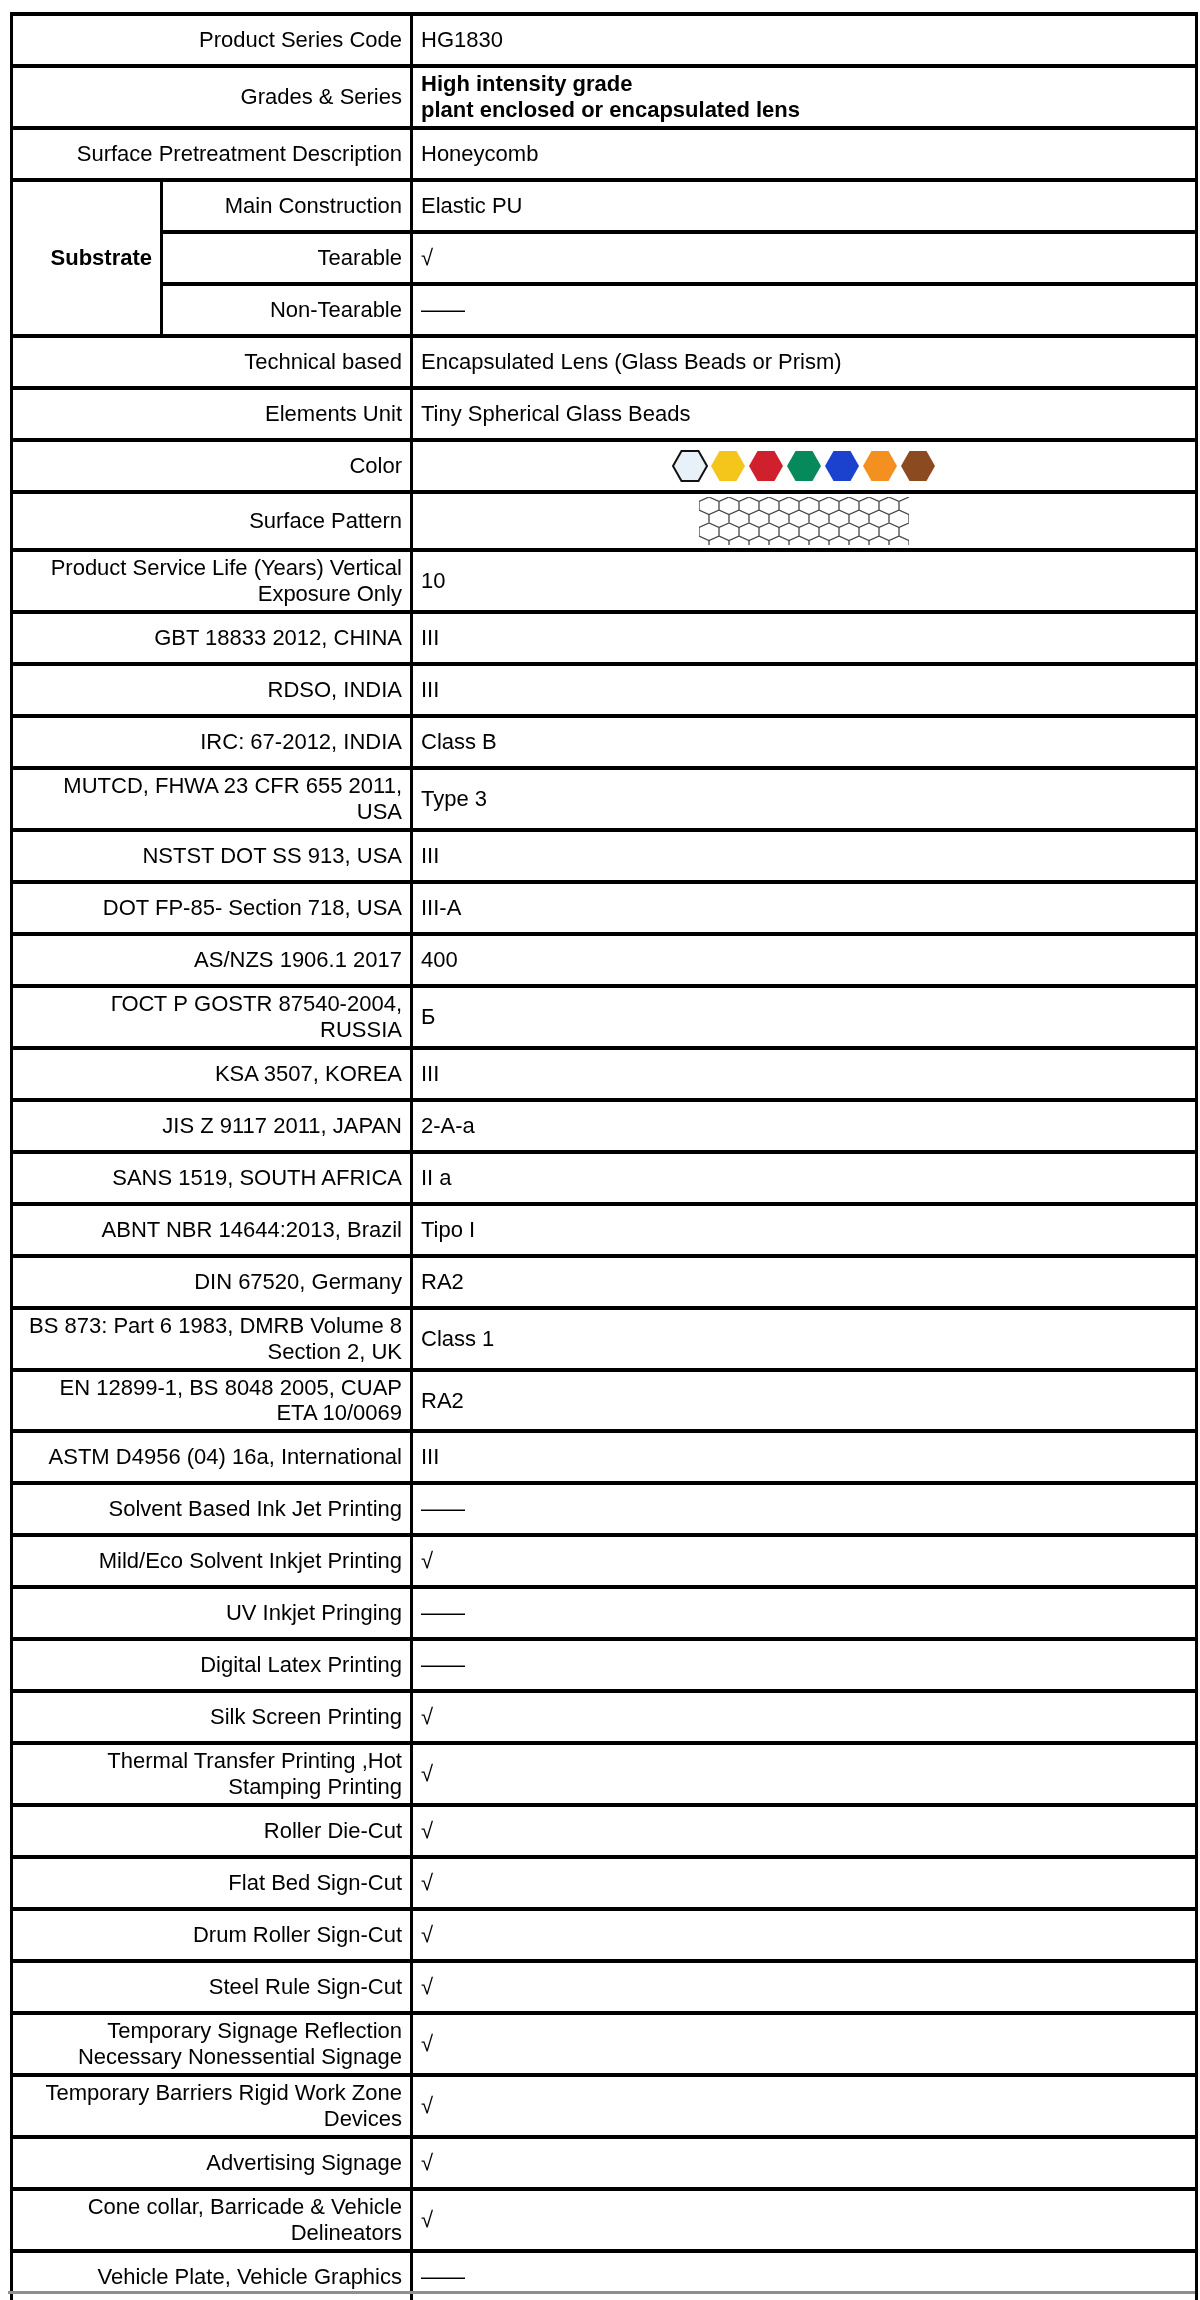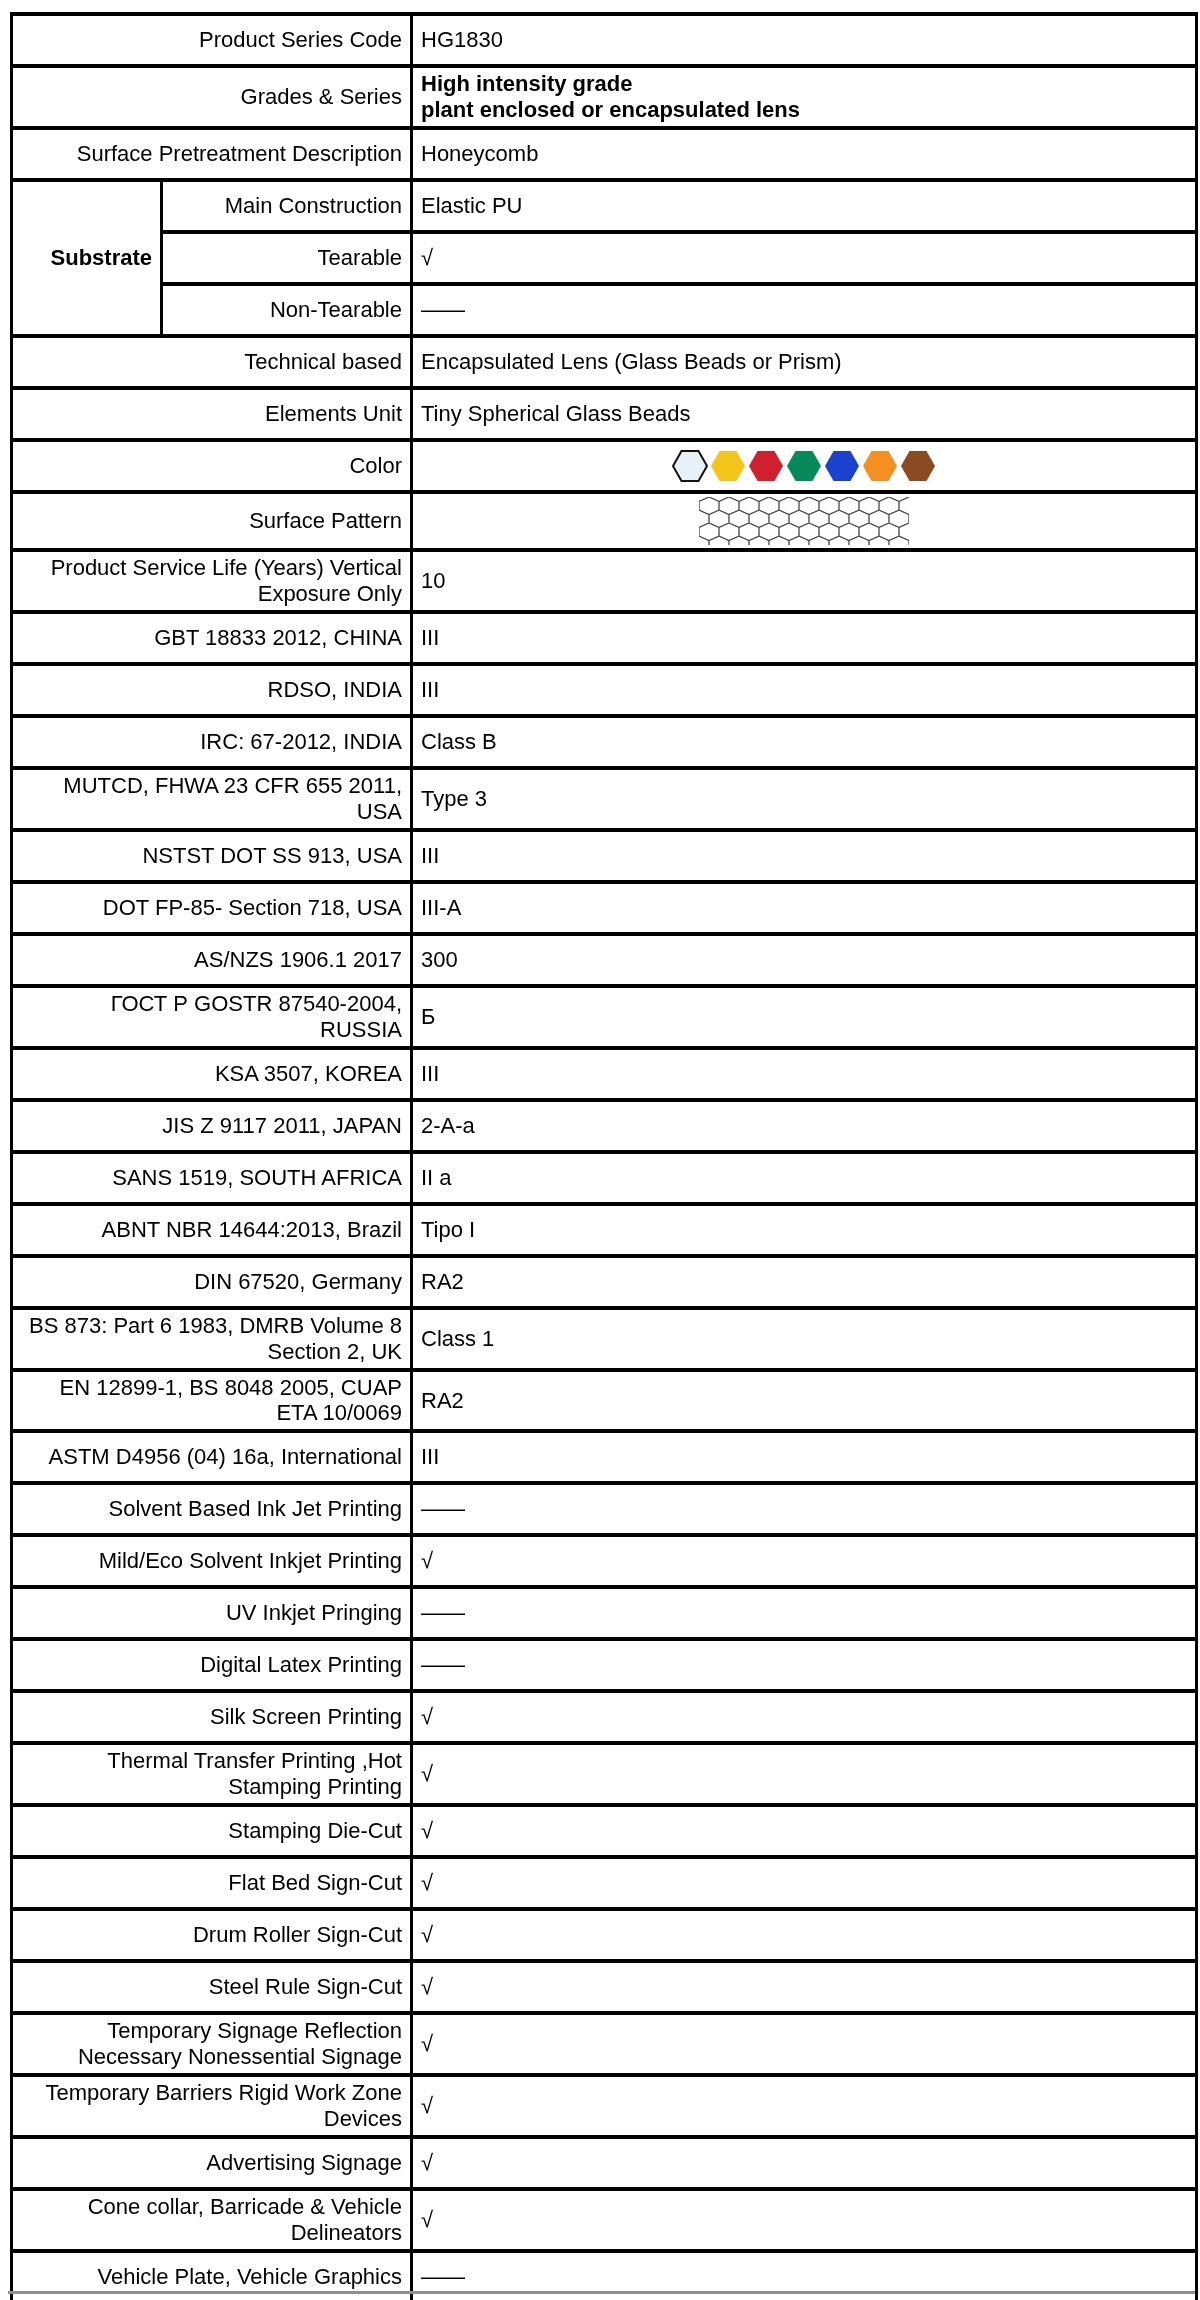--- a/index.html
+++ b/index.html
@@ -130,21 +130,21 @@
     <tr>
       <td class="lbl" colspan="2">NSTST DOT SS 913, USA</td>
       <td class="val">III</td>
     </tr>
     <tr>
       <td class="lbl" colspan="2">DOT FP-85- Section 718, USA</td>
       <td class="val">III-A</td>
     </tr>
     <tr>
       <td class="lbl" colspan="2">AS/NZS 1906.1 2017</td>
-      <td class="val">300</td>
+      <td class="val">400</td>
     </tr>
     <tr>
       <td class="lbl" colspan="2">ГОСТ Р GOSTR 87540-2004, RUSSIA</td>
       <td class="val">Б</td>
     </tr>
     <tr>
       <td class="lbl" colspan="2">KSA 3507, KOREA</td>
       <td class="val">III</td>
     </tr>
     <tr>
@@ -194,21 +194,21 @@
     </tr>
     <tr>
       <td class="lbl" colspan="2">Silk Screen Printing</td>
       <td class="val">√</td>
     </tr>
     <tr>
       <td class="lbl" colspan="2">Thermal Transfer Printing ,Hot Stamping Printing</td>
       <td class="val">√</td>
     </tr>
     <tr>
-      <td class="lbl" colspan="2">Stamping Die-Cut</td>
+      <td class="lbl" colspan="2">Roller Die-Cut</td>
       <td class="val">√</td>
     </tr>
     <tr>
       <td class="lbl" colspan="2">Flat Bed Sign-Cut</td>
       <td class="val">√</td>
     </tr>
     <tr>
       <td class="lbl" colspan="2">Drum Roller Sign-Cut</td>
       <td class="val">√</td>
     </tr>

